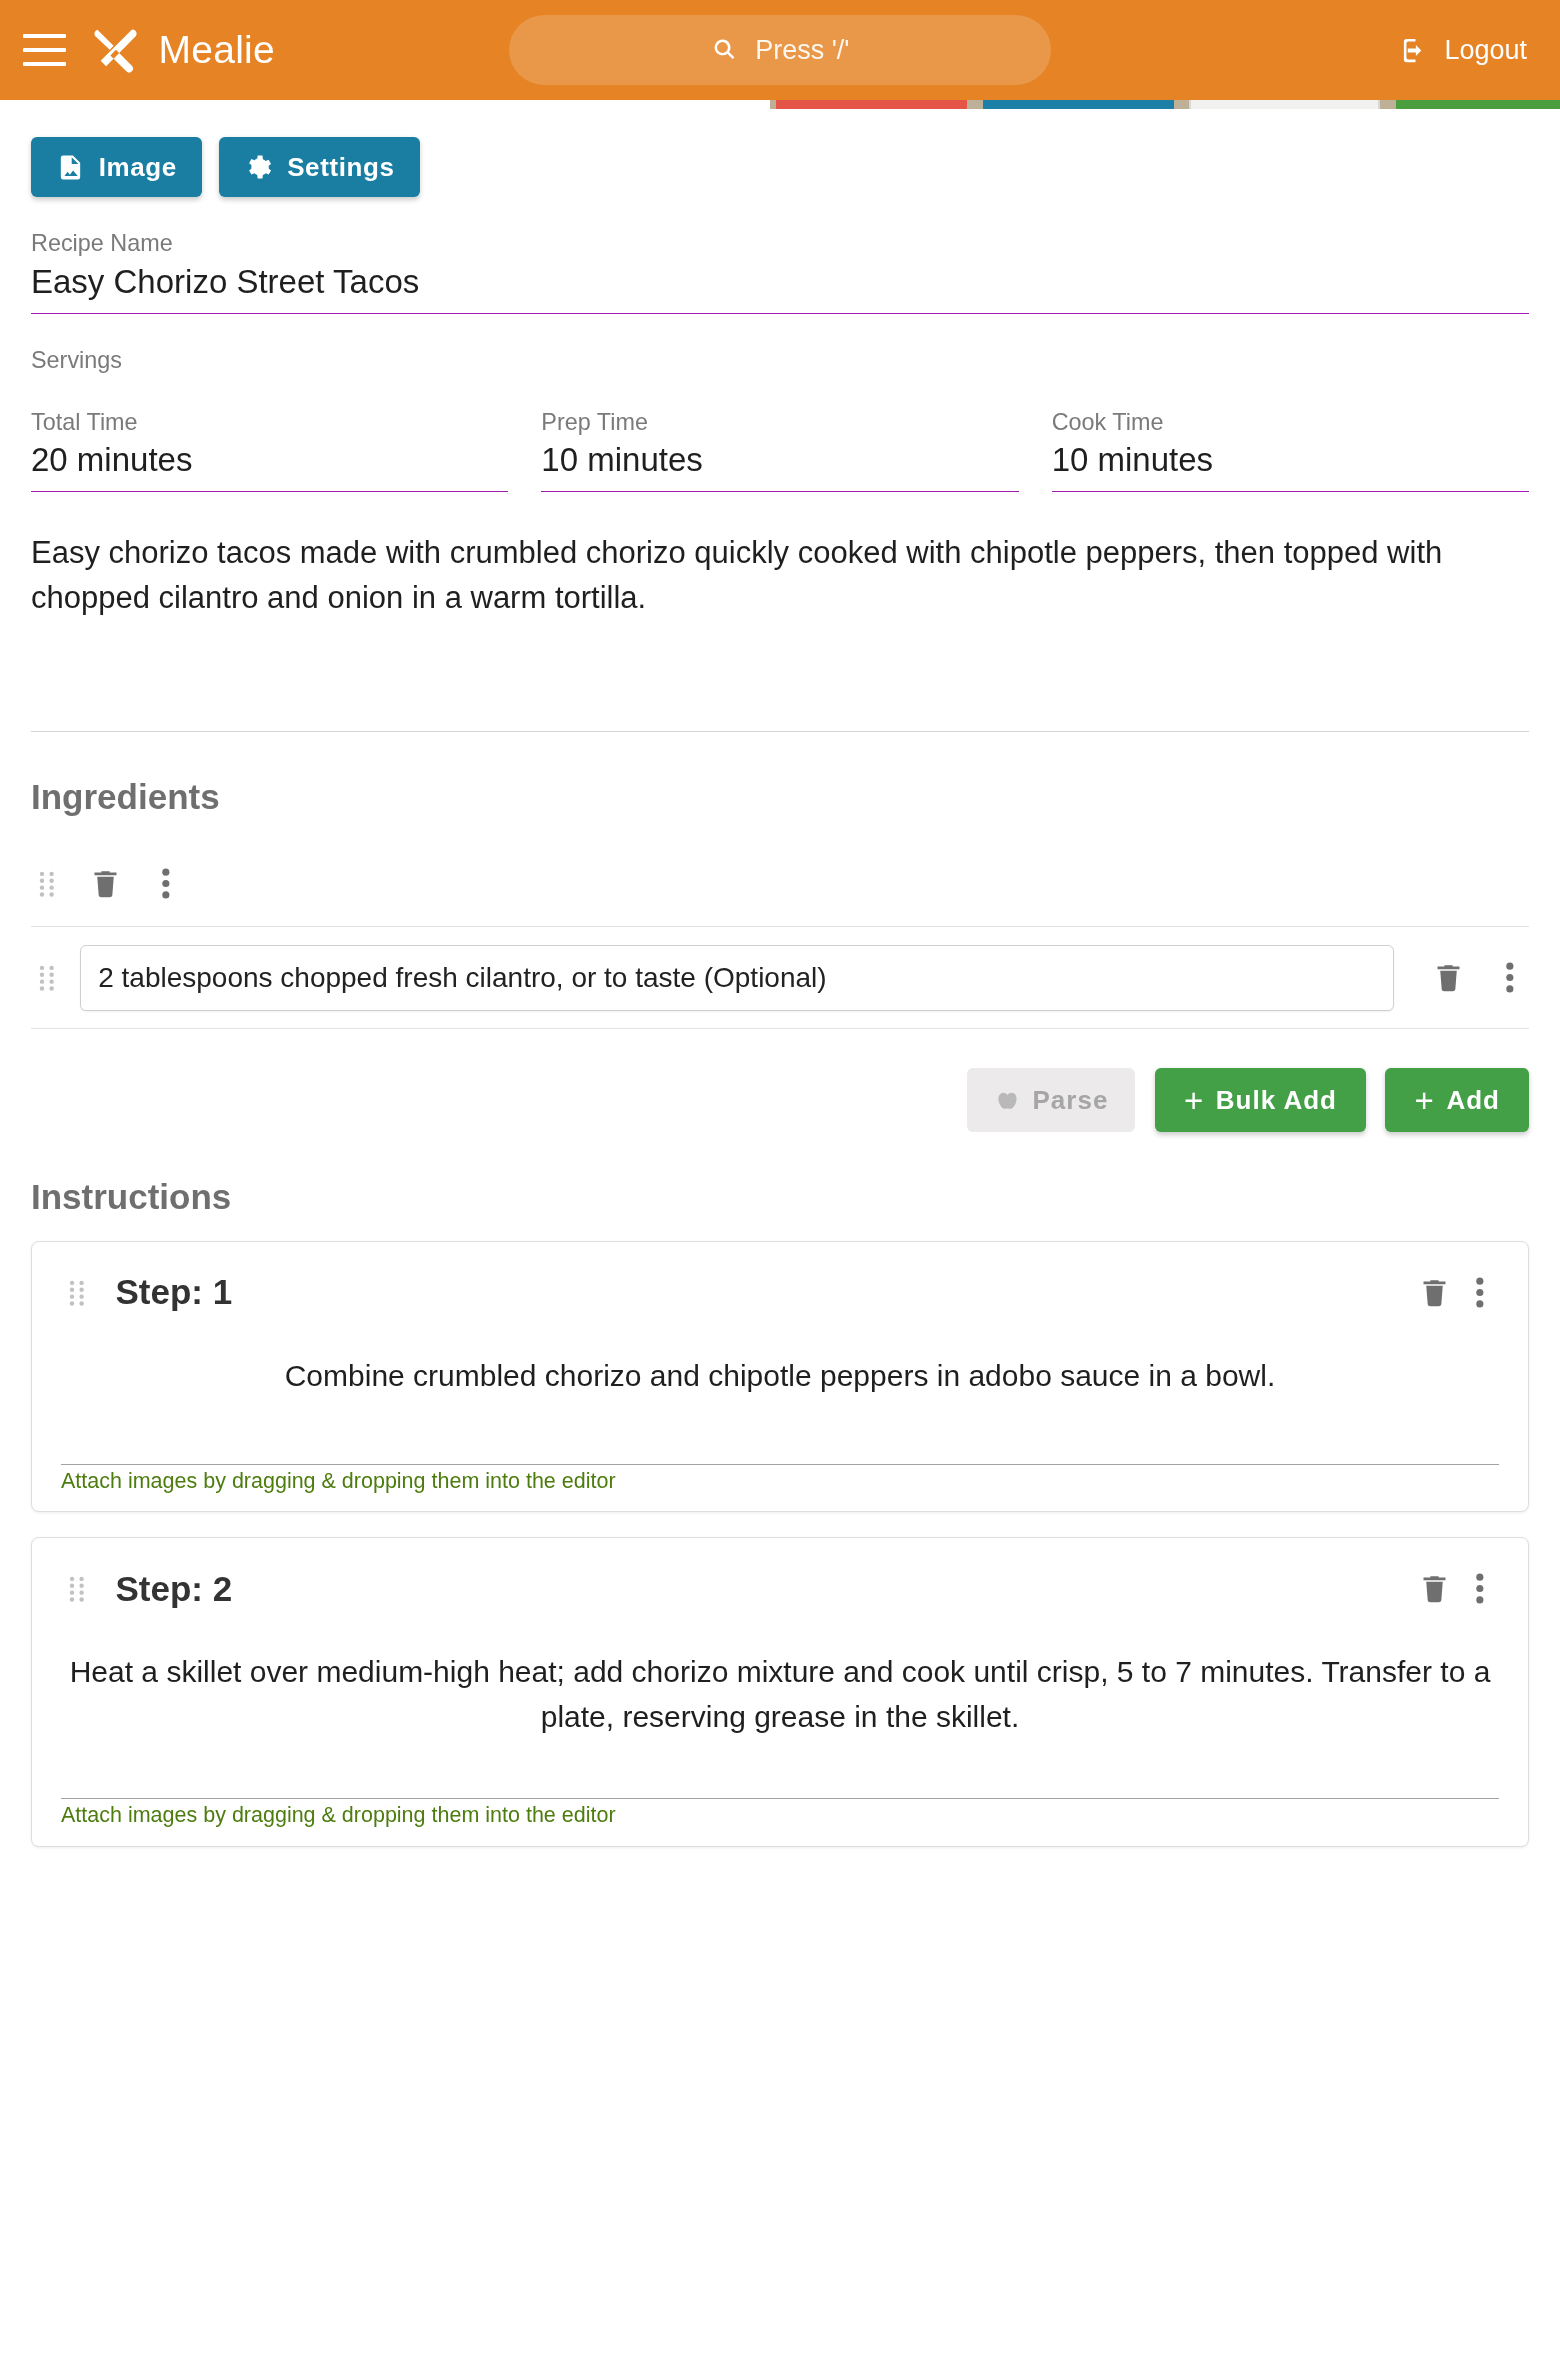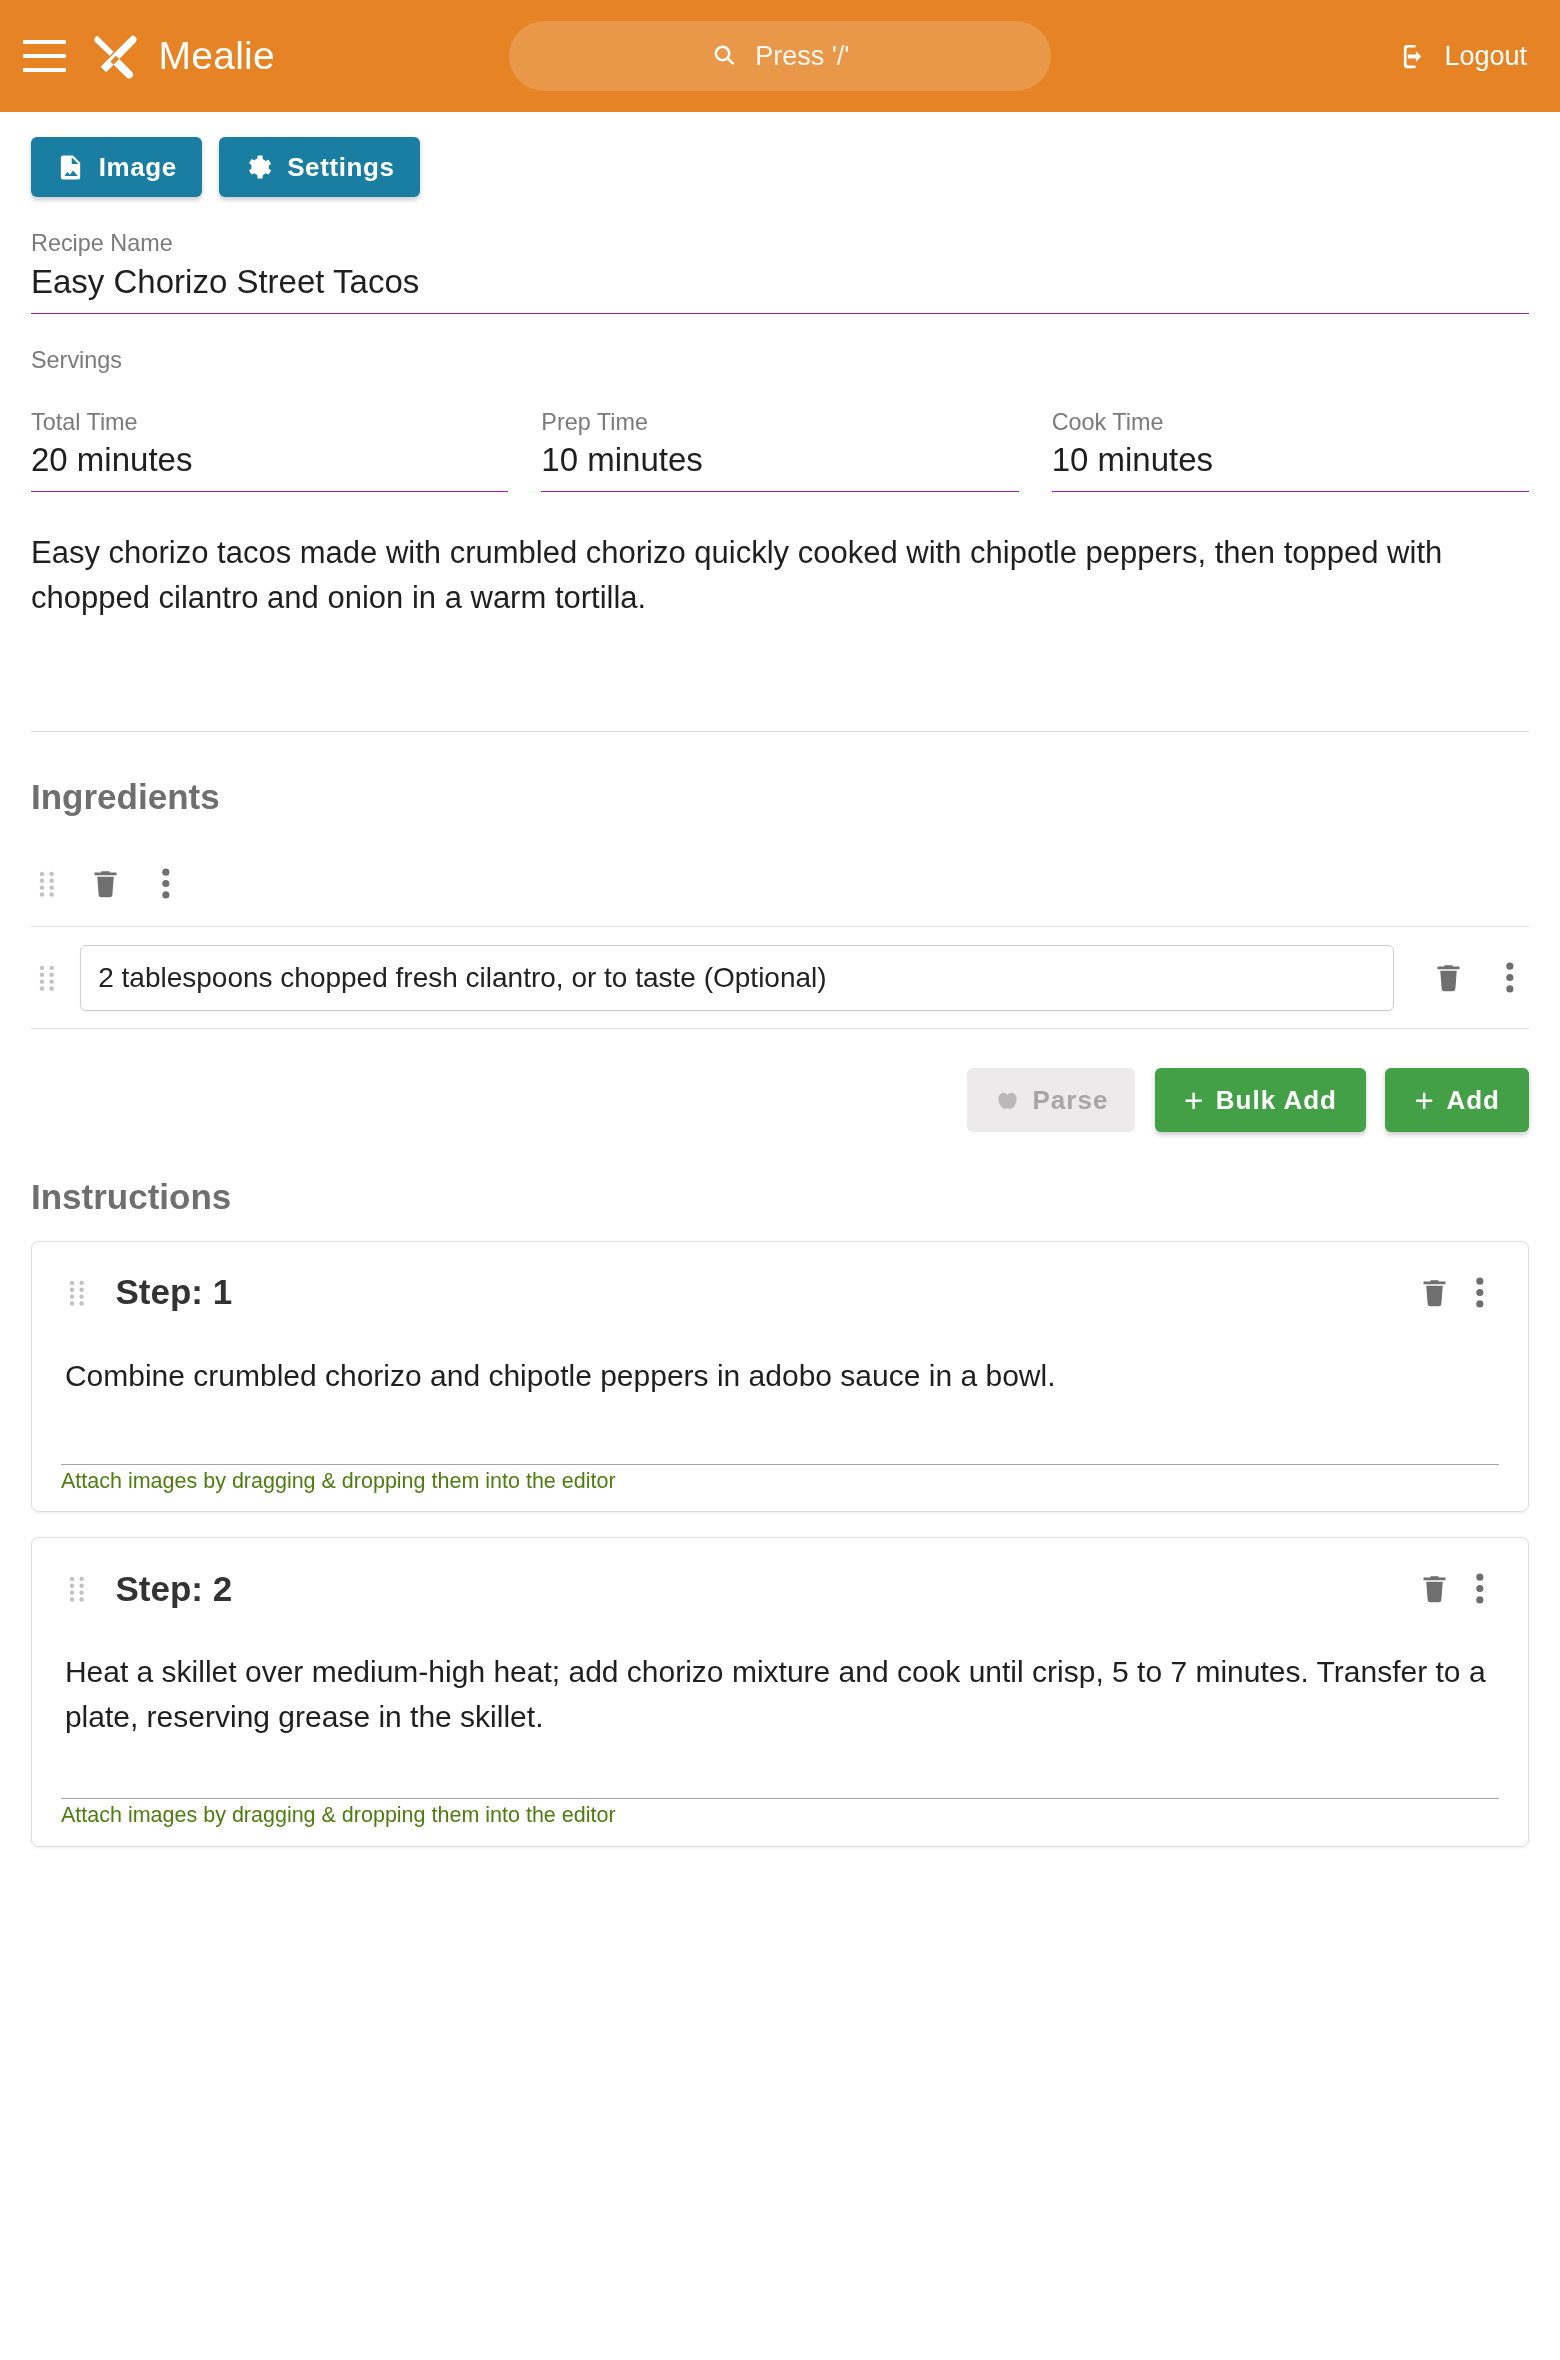--- a/index.html
+++ b/index.html
@@ -5,21 +5,21 @@
   * { box-sizing: border-box; }
   html, body {
     margin: 0; padding: 0;
     background: #ffffff;
     font-family: "Liberation Sans", sans-serif;
   }
   body { width: 1560px; height: 2360px; overflow: hidden; position: relative; }
 
   
   .appbar {
-    position: absolute; top: 0; left: 0; width: 1560px; height: 112px;
+    position: absolute; top: 0; left: 0; width: 1560px; height: 100px;
     background: #e58325;
     display: flex; align-items: center;
     padding: 0 23.4px;
     z-index: 30;
   }
   .hamburger {
     width: 43px; height: 33px; margin-right: 23.4px;
     display: flex; flex-direction: column; justify-content: space-between;
     cursor: pointer;
   }
@@ -142,21 +142,21 @@
   .step-card {
     border: 1px solid #dedede; border-radius: 7.8px; background: #fff;
     padding: 25px 29px 17.6px 29px; margin-bottom: 25px;
     box-shadow: 0 1px 2.9px rgba(0,0,0,.07);
   }
   .step-head { display: flex; align-items: center; }
   .step-title { font-size: 35px; font-weight: 700; color: #333; margin-left: 21.5px; }
   .step-head .spacer { flex: 1; }
   .step-body {
     font-size: 30px; line-height: 1.5; color: #1f1f1f;
-    padding: 35px 3.9px 59px 3.9px; min-height: 146px;
+    padding: 35px 3.9px 59px 3.9px; min-height: 146px; text-align: center;
   }
   .step-foot {
     border-top: 1px solid #a3a3a3; padding-top: 4px;
     font-size: 21.5px; color: #4d7c0f;
   }
 </style>
 </head>
 <body>
 
 <div class="hero-strip">

